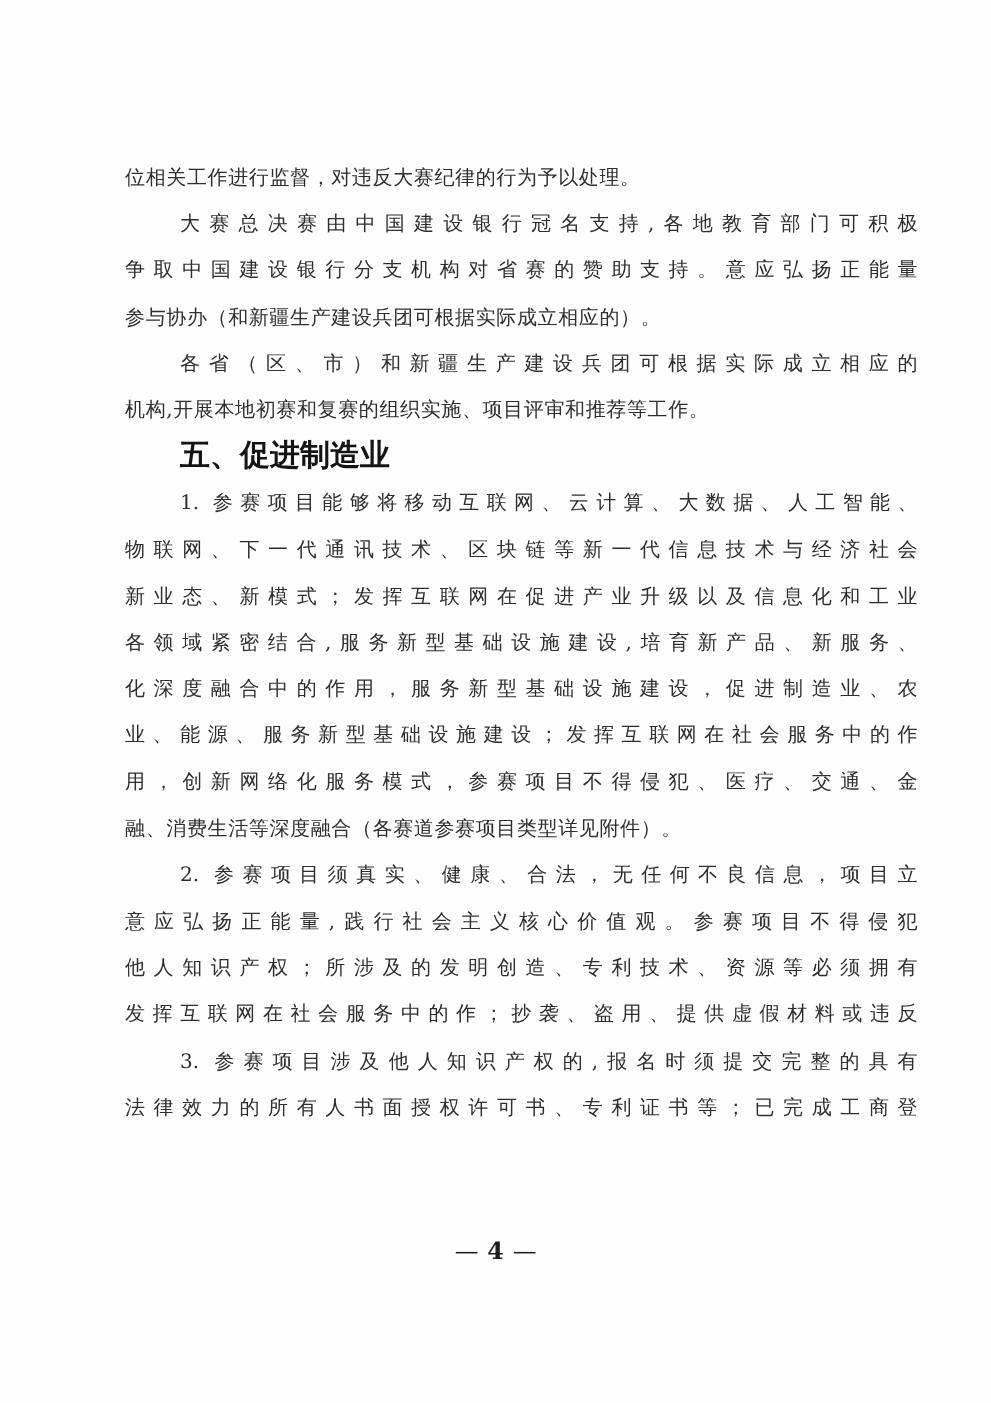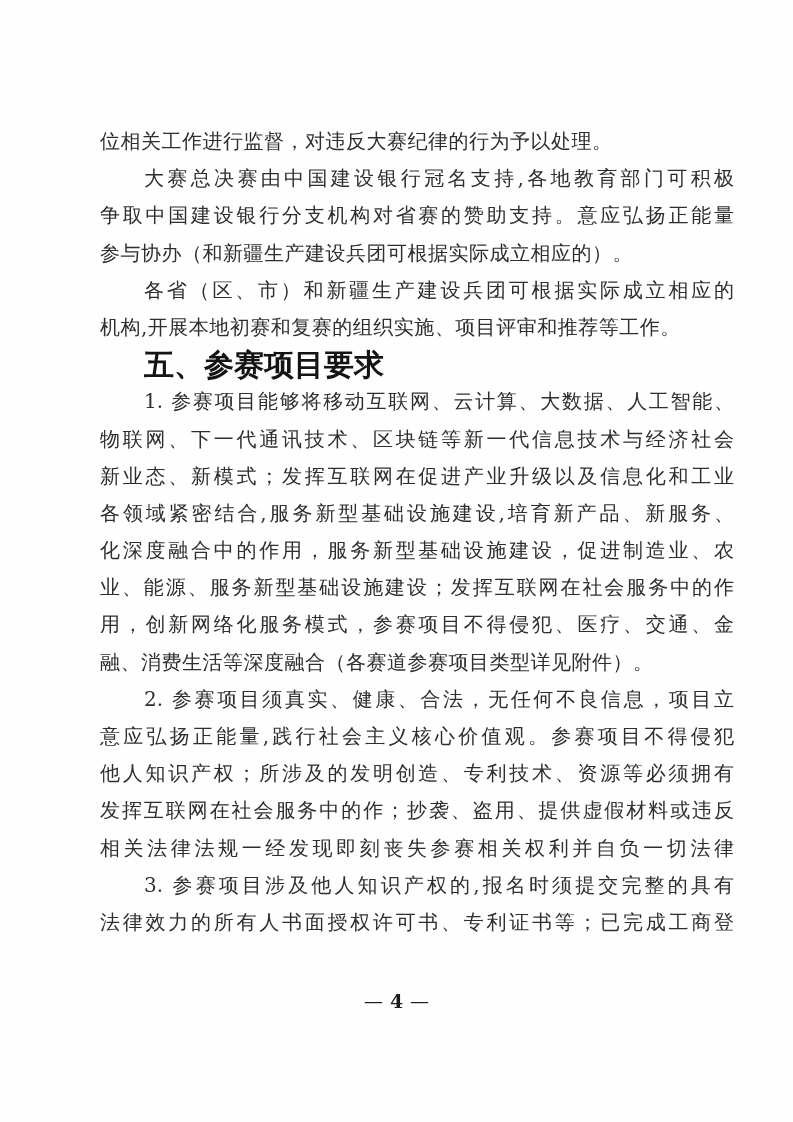--- a/index.html
+++ b/index.html
@@ -14,21 +14,21 @@
     background: #fefefe;
     font-family: "DejaVu Serif", serif;
     color: #2e2e2e;
     overflow: hidden;
   }
   .doc-body {
     position: absolute;
     left: 100px;
     top: 123px;
     width: 634px;
-    font-size: 20px;
+    font-size: 16px;
     line-height: 37.2px;
   }
   .line {
     margin: 0;
     padding: 0;
     height: 37.2px;
     overflow: hidden;
     text-align: justify;
     text-align-last: justify;
     white-space: nowrap;
@@ -71,36 +71,35 @@
 
     <p class="line fill end">位相关工作进行监督，对违反大赛纪律的行为予以处理。</p>
 
     <p class="line fill indent">大赛总决赛由中国建设银行冠名支持,各地教育部门可积极</p>
     <p class="line fill">争取中国建设银行分支机构对省赛的赞助支持。意应弘扬正能量</p>
     <p class="line fill end">参与协办（和新疆生产建设兵团可根据实际成立相应的）。</p>
 
     <p class="line fill indent">各省（区、市）和新疆生产建设兵团可根据实际成立相应的</p>
     <p class="line fill end">机构,开展本地初赛和复赛的组织实施、项目评审和推荐等工作。</p>
 
-    <h2 class="line fill heading indent">五、参赛项目要求</h2>
+    <h2 class="line fill heading indent">五、促进制造业</h2>
 
     <p class="line fill indent">1. 参赛项目能够将移动互联网、云计算、大数据、人工智能、</p>
     <p class="line fill">物联网、下一代通讯技术、区块链等新一代信息技术与经济社会</p>
     <p class="line fill">新业态、新模式；发挥互联网在促进产业升级以及信息化和工业</p>
     <p class="line fill">各领域紧密结合,服务新型基础设施建设,培育新产品、新服务、</p>
     <p class="line fill">化深度融合中的作用，服务新型基础设施建设，促进制造业、农</p>
     <p class="line fill">业、能源、服务新型基础设施建设；发挥互联网在社会服务中的作</p>
     <p class="line fill">用，创新网络化服务模式，参赛项目不得侵犯、医疗、交通、金</p>
     <p class="line fill end">融、消费生活等深度融合（各赛道参赛项目类型详见附件）。</p>
 
     <p class="line fill indent">2. 参赛项目须真实、健康、合法，无任何不良信息，项目立</p>
     <p class="line fill">意应弘扬正能量,践行社会主义核心价值观。参赛项目不得侵犯</p>
     <p class="line fill">他人知识产权；所涉及的发明创造、专利技术、资源等必须拥有</p>
     <p class="line fill">发挥互联网在社会服务中的作；抄袭、盗用、提供虚假材料或违反</p>
-    <p class="line fill">相关法律法规一经发现即刻丧失参赛相关权利并自负一切法律</p>
 
     <p class="line fill indent">3. 参赛项目涉及他人知识产权的,报名时须提交完整的具有</p>
     <p class="line fill">法律效力的所有人书面授权许可书、专利证书等；已完成工商登</p>
 
   </div>
 
   <div class="footer">
     <span class="dash">—</span><span class="num">4</span><span class="dash">—</span>
   </div>
 </div>

